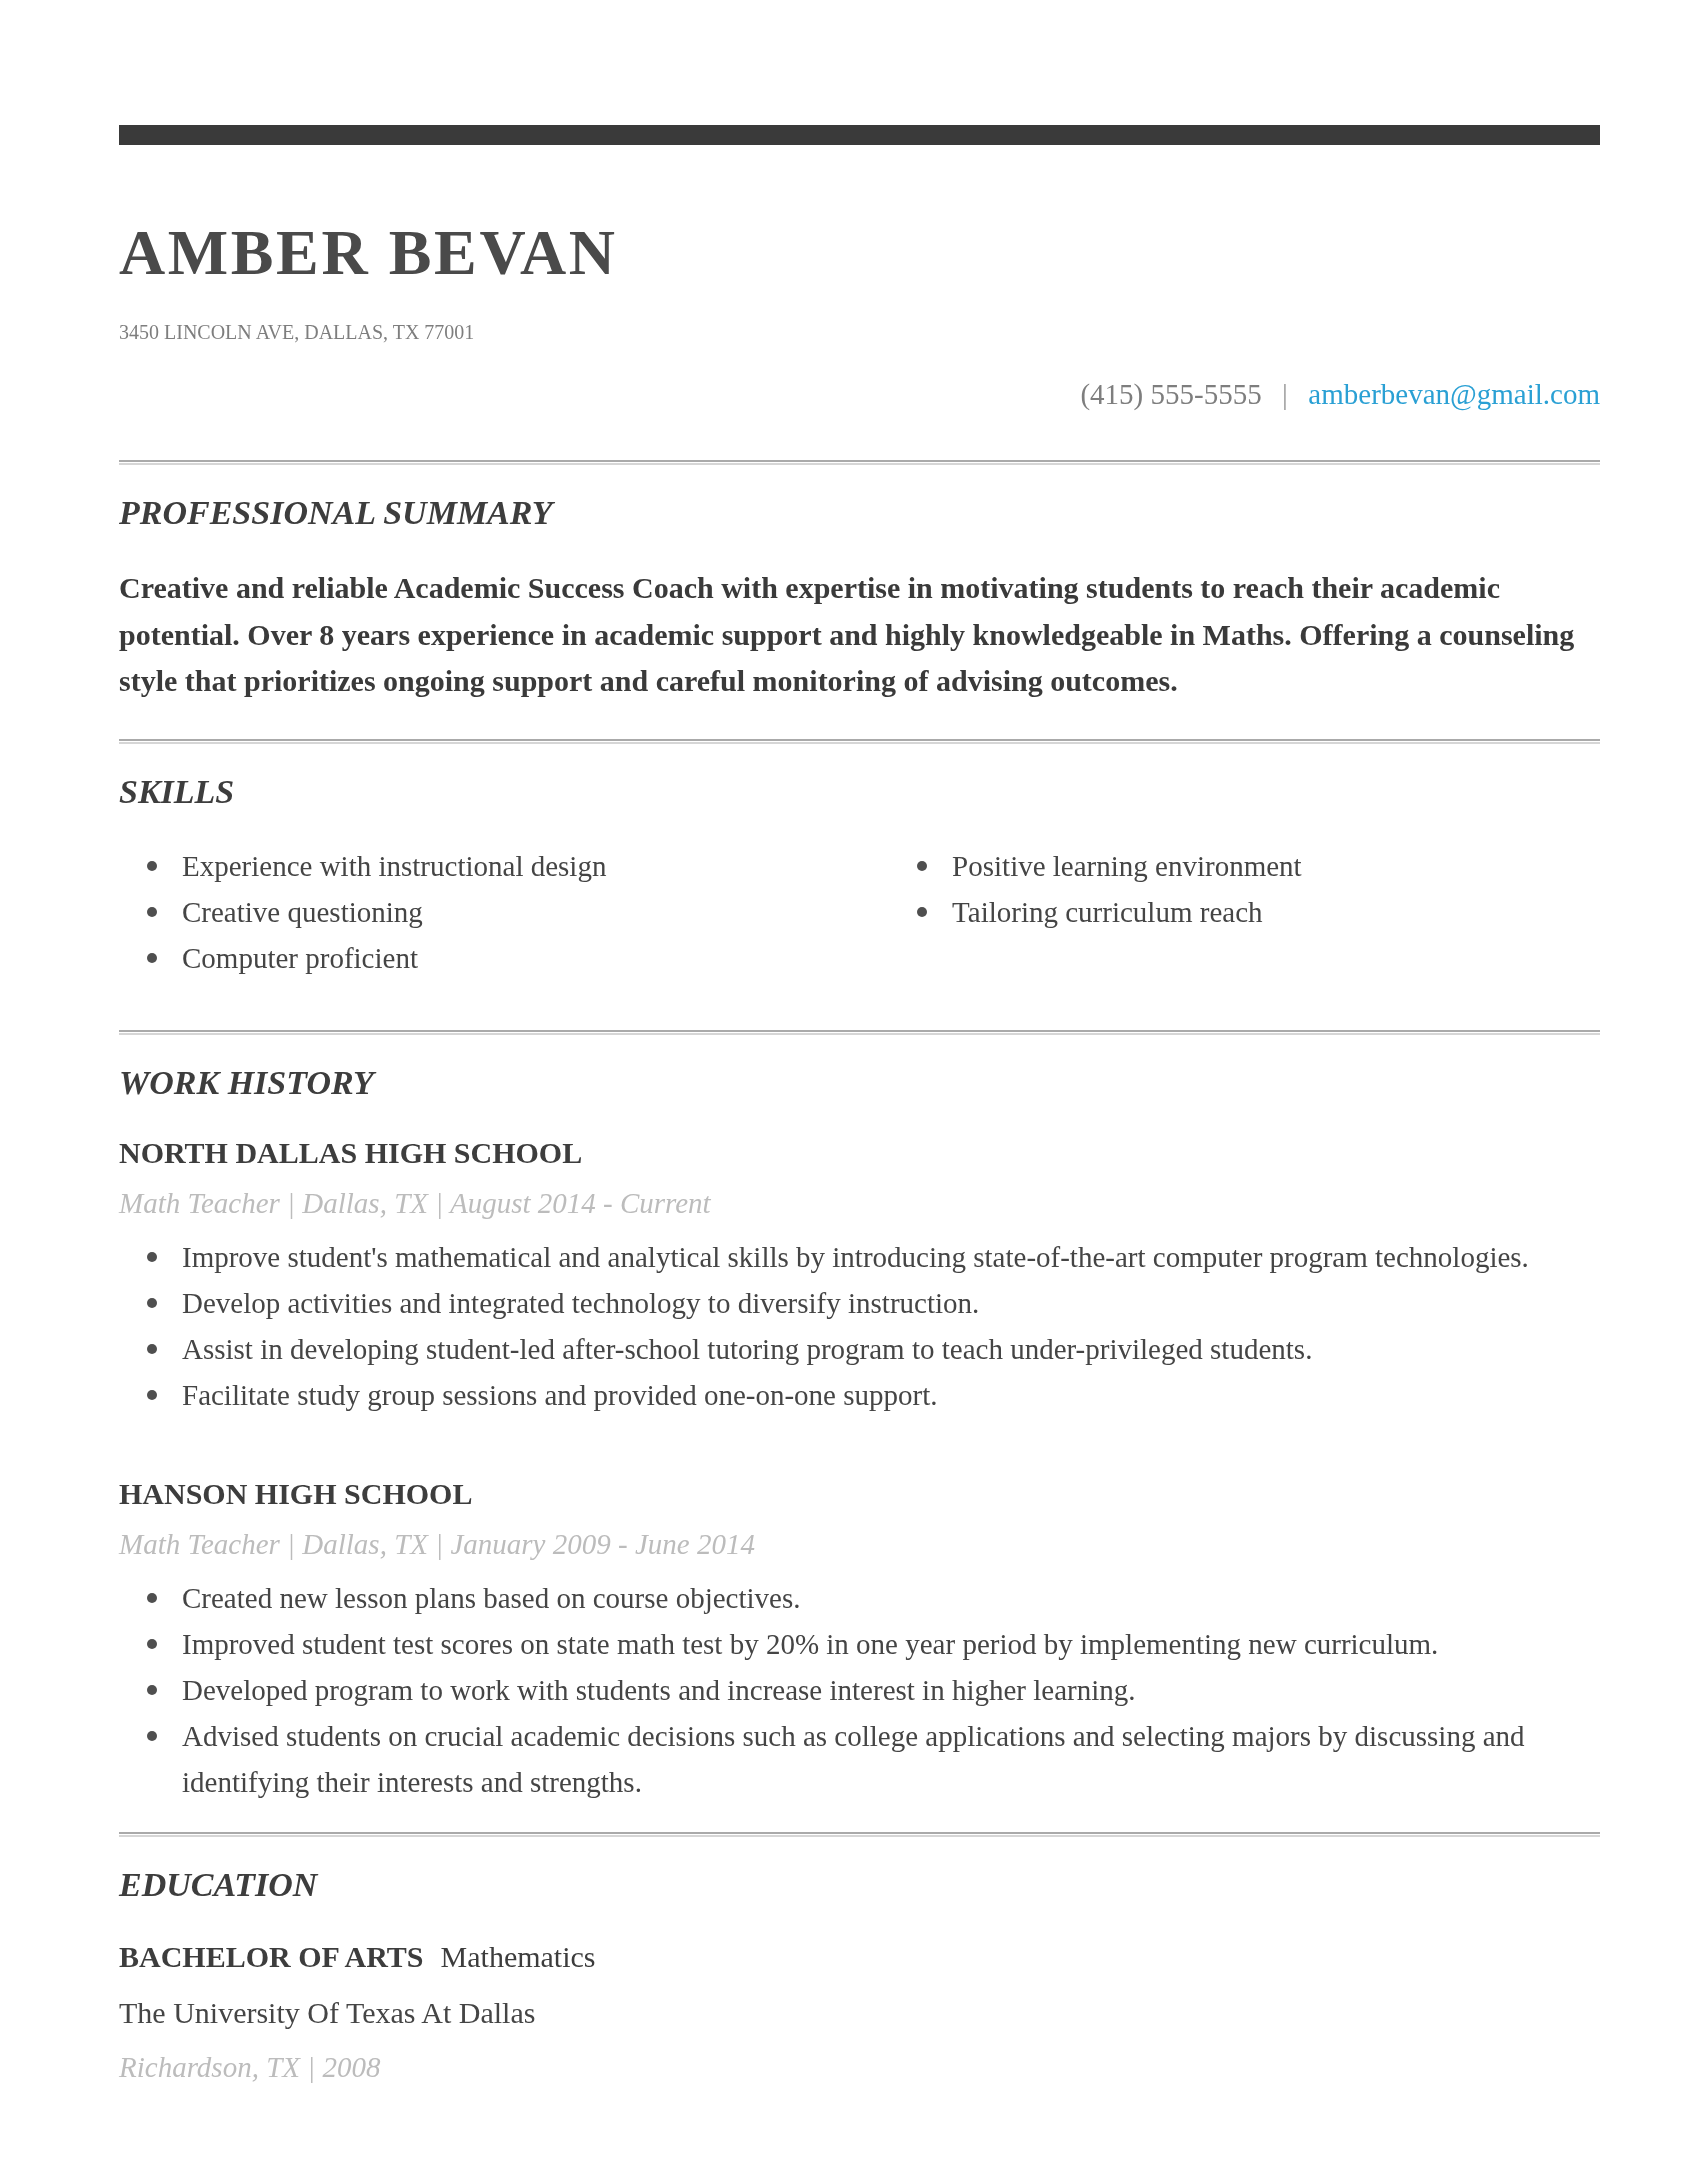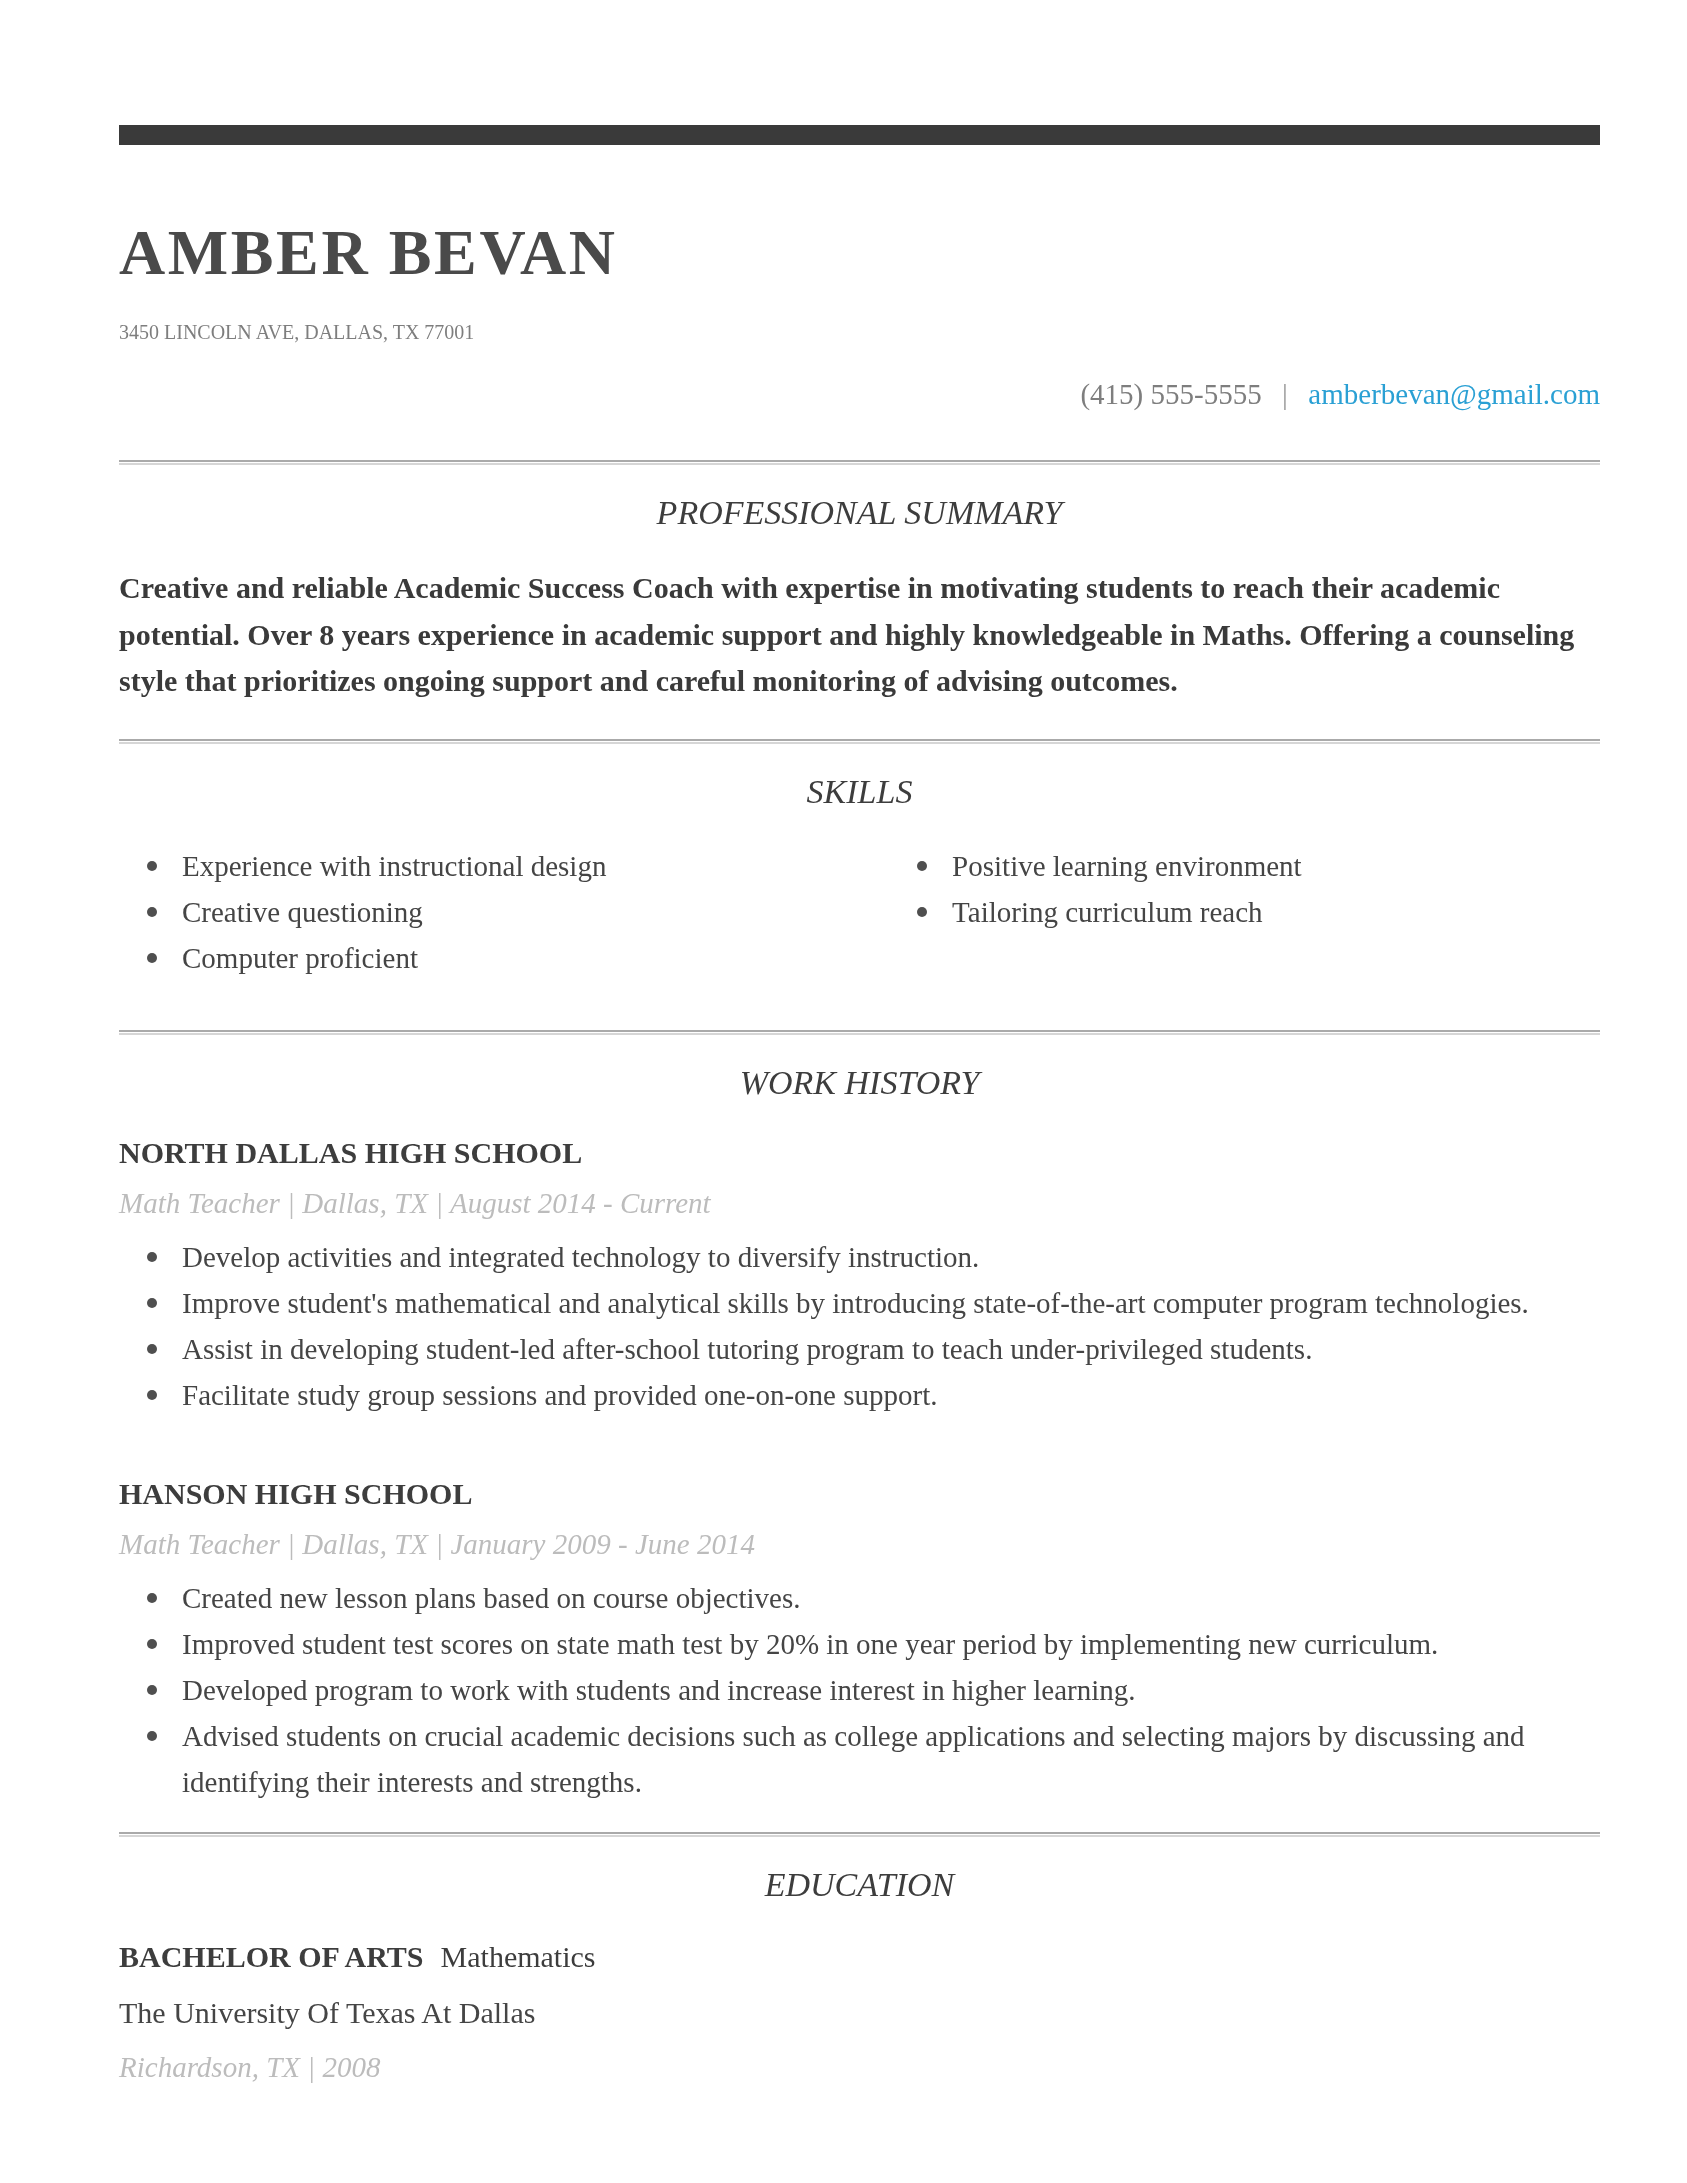--- a/index.html
+++ b/index.html
@@ -51,26 +51,25 @@
 
   .divider {
     height: 5.3px;
     border-top: 2px solid #aaaaaa;
     border-bottom: 2px solid #d6d6d6;
     margin: 0 0 28px 0;
   }
 
   .section-heading {
     font-size: 34px;
-    font-weight: normal;
+    font-weight: bold;
     font-style: italic;
     color: var(--heading-text, #3d3d3d);
     margin: 8px 0 33px 0;
     line-height: 1.15;
-    text-align: center;
   }
 
   .summary-text {
     font-size: 30px;
     font-weight: bold;
     line-height: 1.55;
     color: #3a3a3a;
     margin: 0 0 34px 0;
   }
 
@@ -167,22 +166,22 @@
 
   <div class="divider"></div>
 
   <section class="work-section">
     <h2 class="section-heading">WORK HISTORY</h2>
 
     <div class="job">
       <h3 class="employer">NORTH DALLAS HIGH SCHOOL</h3>
       <p class="job-meta">Math Teacher | Dallas, TX | August 2014 - Current</p>
       <ul class="bullet-list">
+        <li><span class="dot"></span><span>Improve student's mathematical and analytical skills by introducing state-of-the-art computer program technologies.</span></li>
         <li><span class="dot"></span><span>Develop activities and integrated technology to diversify instruction.</span></li>
-        <li><span class="dot"></span><span>Improve student's mathematical and analytical skills by introducing state-of-the-art computer program technologies.</span></li>
         <li><span class="dot"></span><span>Assist in developing student-led after-school tutoring program to teach under-privileged students.</span></li>
         <li><span class="dot"></span><span>Facilitate study group sessions and provided one-on-one support.</span></li>
       </ul>
     </div>
 
     <div class="job">
       <h3 class="employer">HANSON HIGH SCHOOL</h3>
       <p class="job-meta">Math Teacher | Dallas, TX | January 2009 - June 2014</p>
       <ul class="bullet-list">
         <li><span class="dot"></span><span>Created new lesson plans based on course objectives.</span></li>

